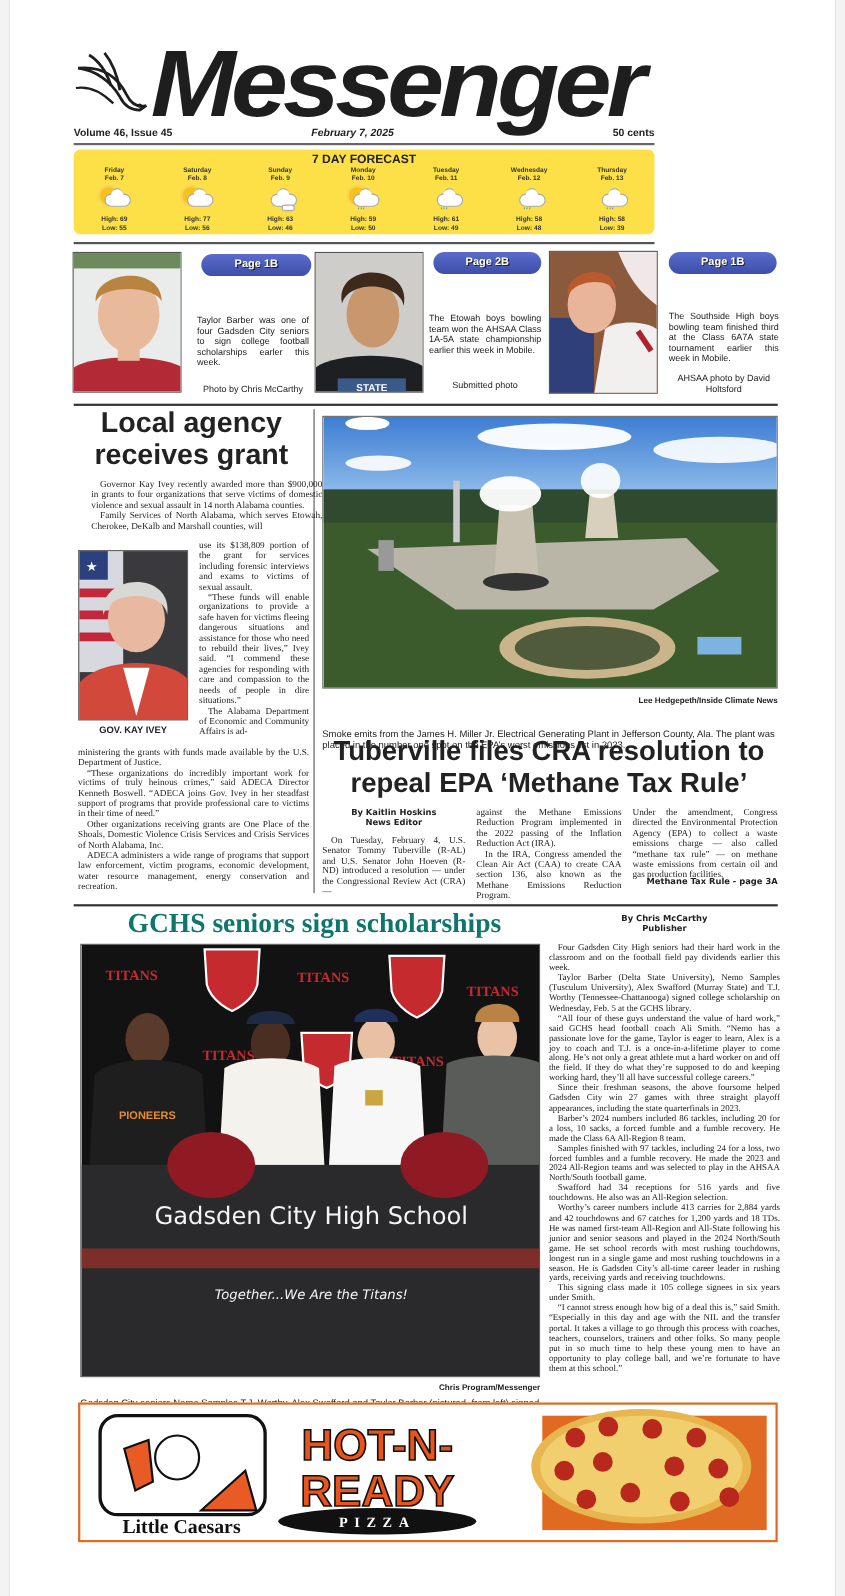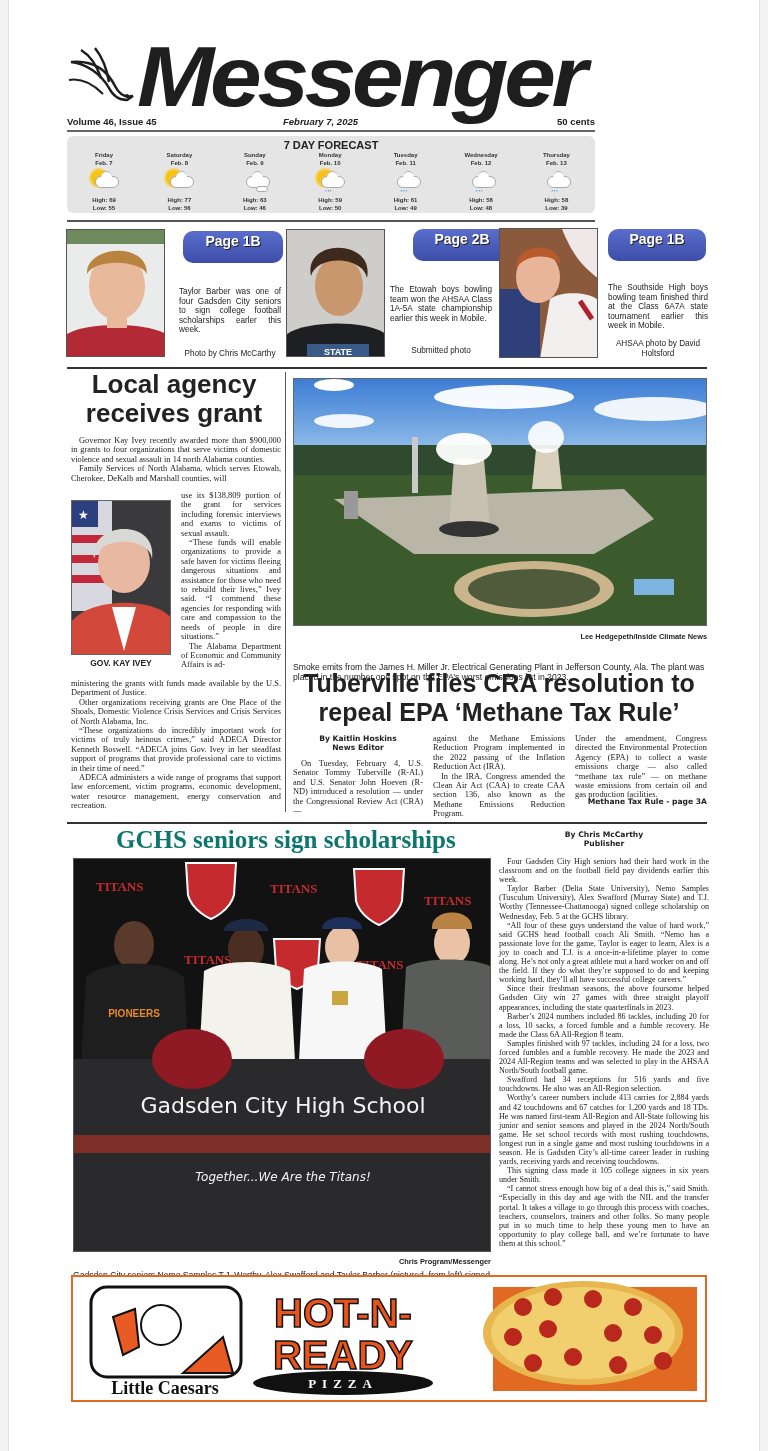--- a/index.html
+++ b/index.html
@@ -11,35 +11,35 @@
   
   .logo-bird { left: 58px; top: 44px; width: 70px; height: 64px; }
   .logo-text { left: 128px; top: 28px; font-family: "Liberation Sans", sans-serif; font-weight: 700; font-style: italic; font-size: 86px; letter-spacing: -4px; line-height: 96px; color: #1e1e1e; transform: scaleX(1.08); transform-origin: left; }
   .meta-row { left: 58px; top: 116px; width: 528px; height: 14px; font-family: "Liberation Sans", sans-serif; font-size: 9.5px; font-weight: 700; color: #222; }
   .meta-row .vol { position: absolute; left: 0; top: 0; }
   .meta-row .date { position: absolute; left: 216px; top: 0; font-style: italic; }
   .meta-row .price { position: absolute; right: 0; top: 0; }
   .rule1 { left: 58px; top: 130px; width: 528px; height: 2px; background: #666; }
 
   
-  .forecast { left: 58px; top: 136px; width: 528px; height: 77px; background: #e5e5e5; border-radius: 6px; }
+  .forecast { left: 58px; top: 136px; width: 528px; height: 77px; background: #fde047; border-radius: 6px; }
   .forecast-title { position: absolute; left: 0; width: 100%; top: 3px; text-align: center; font-family: "Liberation Sans", sans-serif; font-weight: 700; font-size: 11px; color: #222; }
   .day { position: absolute; top: 15px; width: 70px; text-align: center; font-family: "Liberation Sans", sans-serif; font-weight: 700; font-size: 6px; color: #333; line-height: 8px; }
   .day .ico { position: relative; height: 26px; margin: 1px auto 2px; width: 34px; }
   .sun { position: absolute; left: 4px; top: 2px; width: 16px; height: 16px; border-radius: 50%; background: #f6c21b; box-shadow: 0 0 0 2px #f8d35a; }
   .cloud { position: absolute; left: 8px; top: 8px; width: 24px; height: 12px; background: #fff; border-radius: 8px; border: 1px solid #aaa; }
   .cloud:before { content: ""; position: absolute; left: 5px; top: -6px; width: 11px; height: 11px; background: #fff; border-radius: 50%; border-top: 1px solid #aaa; }
   .cloud-small { position: absolute; left: 18px; top: 18px; width: 12px; height: 6px; background: #fff; border-radius: 4px; border: 1px solid #aaa; }
   .rain { position: absolute; left: 12px; top: 21px; font-size: 6px; color: #3a7fd0; letter-spacing: 1px; line-height: 6px; }
 
   .rule2 { left: 58px; top: 220px; width: 528px; height: 2px; background: #555; }
 
   
   .teaser-photo { border: 1px solid #555; overflow: hidden; }
-  .pill { height: 32px; border-radius: 10px; background: linear-gradient(#5a6dcc,#3c4ea8); color: #fff; font-family: "Liberation Sans", sans-serif; font-weight: 700; font-size: 14px; text-align: center; line-height: 20px; text-shadow: 1px 1px 0 #222; }
+  .pill { height: 20px; border-radius: 10px; background: linear-gradient(#5a6dcc,#3c4ea8); color: #fff; font-family: "Liberation Sans", sans-serif; font-weight: 700; font-size: 10px; text-align: center; line-height: 20px; text-shadow: 1px 1px 0 #222; }
   .teaser-text { font-family: "Liberation Sans", sans-serif; font-size: 8.2px; line-height: 9.6px; color: #222; text-align: justify; margin-top: 13px; }
   .teaser-credit { font-family: "Liberation Sans", sans-serif; font-size: 8.2px; line-height: 9.6px; color: #222; text-align: center; }
 
   .rule3 { left: 58px; top: 367px; width: 640px; height: 2px; background: #333; }
   .vrule { left: 276px; top: 372px; width: 1px; height: 440px; background: #555; }
 
   
   .hl1 { left: 60px; top: 370px; width: 210px; text-align: center; font-family: "Liberation Sans", sans-serif; font-weight: 700; font-size: 26px; line-height: 29px; color: #222; }
   .body-text { font-family: "Liberation Serif", serif; font-size: 8.4px; line-height: 9.4px; color: #222; text-align: justify; }
   .body-text p { text-indent: 8px; }
@@ -176,21 +176,21 @@
   <div class="abs teaser-photo" style="left:277px;top:229px;width:99px;height:128px;">
     <svg width="99" height="128" viewBox="0 0 99 128">
       <rect width="99" height="128" fill="#cfcdca"></rect>
       <ellipse cx="52" cy="56" rx="24" ry="30" fill="#c8976d"></ellipse>
       <path d="M24 46 C16 8 88 8 80 48 C76 26 30 24 24 46 Z" fill="#3e2a1c"></path>
       <path d="M0 128 L0 104 C20 90 80 90 99 104 L99 128 Z" fill="#1d1f22"></path>
       <rect x="20" y="114" width="62" height="14" fill="#3a5a8a"></rect>
       <text x="51" y="125" text-anchor="middle" font-family="Liberation Sans, sans-serif" font-weight="700" font-size="9" fill="#fff">STATE</text>
     </svg>
   </div>
-  <div class="abs pill" style="left:404px;top:229px;width:98px;">Page 2B</div>
+  <div class="abs pill" style="left:385px;top:229px;width:98px;">Page 2B</div>
   <div class="abs teaser-text" style="left:381px;top:272px;width:102px;">The Etowah boys bowling team won the AHSAA Class 1A-5A state championship earlier this week in Mobile.</div>
   <div class="abs teaser-credit" style="left:381px;top:346px;width:102px;">Submitted photo</div>
 
   <div class="abs teaser-photo" style="left:490px;top:228px;width:99px;height:130px;">
     <svg width="99" height="130" viewBox="0 0 99 130">
       <rect width="99" height="130" fill="#8b5a3c"></rect>
       <rect x="0" y="60" width="40" height="70" fill="#2f3f7a"></rect>
       <ellipse cx="38" cy="48" rx="22" ry="26" fill="#e9b59a"></ellipse>
       <path d="M16 40 C14 14 60 10 60 36 C54 24 24 24 16 40 Z" fill="#b85a2c"></path>
       <path d="M40 130 L50 70 C60 62 90 62 99 72 L99 130 Z" fill="#f2f0ee"></path>
@@ -199,21 +199,21 @@
     </svg>
   </div>
   <div class="abs pill" style="left:599px;top:229px;width:98px;">Page 1B</div>
   <div class="abs teaser-text" style="left:599px;top:270px;width:100px;">The Southside High boys bowling team finished third at the Class 6A7A state tournament earlier this week in Mobile.</div>
   <div class="abs teaser-credit" style="left:599px;top:339px;width:100px;">AHSAA photo by David Holtsford</div>
 
   <div class="abs rule3"></div>
   <div class="abs vrule"></div>
 
   <div class="abs hl1">Local agency receives grant</div>
-  <div class="abs body-text" style="left:62px;top:436px;width:210px;font-family:Liberation Serif, serif;">
+  <div class="abs body-text" style="left:74px;top:436px;width:210px;font-family:Liberation Serif, serif;">
     <p>Governor Kay Ivey recently awarded more than $900,000 in grants to four organizations that serve victims of domestic violence and sexual assault in 14 north Alabama counties.</p>
     <p>Family Services of North Alabama, which serves Etowah, Cherokee, DeKalb and Marshall counties, will</p>
   </div>
   <div class="abs ivey-photo">
     <svg width="100" height="155" viewBox="0 0 100 155">
       <rect width="100" height="155" fill="#3a3a3c"></rect>
       <rect x="0" y="0" width="40" height="110" fill="#d8d8e0"></rect>
       <rect x="0" y="0" width="26" height="26" fill="#2c3f7e"></rect>
       <rect x="0" y="34" width="40" height="8" fill="#c2283a"></rect>
       <rect x="0" y="54" width="40" height="8" fill="#c2283a"></rect>
@@ -226,22 +226,22 @@
     </svg>
   </div>
   <div class="abs ivey-caption">GOV. KAY IVEY</div>
   <div class="abs body-text" style="left:172px;top:491px;width:100px;">
     <p style="text-indent:0">use its $138,809 portion of the grant for services including forensic interviews and exams to victims of sexual assault.</p>
     <p>“These funds will enable organizations to provide a safe haven for victims fleeing dangerous situations and assistance for those who need to rebuild their lives,” Ivey said. “I commend these agencies for responding with care and compassion to the needs of people in dire situations.”</p>
     <p>The Alabama Department of Economic and Community Affairs is ad-</p>
   </div>
   <div class="abs body-text" style="left:62px;top:679px;width:210px;">
     <p style="text-indent:0">ministering the grants with funds made available by the U.S. Department of Justice.</p>
+    <p>“These organizations do incredibly important work for victims of truly heinous crimes,” said ADECA Director Kenneth Boswell. “ADECA joins Gov. Ivey in her steadfast support of programs that provide professional care to victims in their time of need.”</p>
     <p>Other organizations receiving grants are One Place of the Shoals, Domestic Violence Crisis Services and Crisis Services of North Alabama, Inc.</p>
-    <p>“These organizations do incredibly important work for victims of truly heinous crimes,” said ADECA Director Kenneth Boswell. “ADECA joins Gov. Ivey in her steadfast support of programs that provide professional care to victims in their time of need.”</p>
     <p>ADECA administers a wide range of programs that support law enforcement, victim programs, economic development, water resource management, energy conservation and recreation.</p>
   </div>
 
   <div class="abs plant-photo">
     <svg width="414" height="248" viewBox="0 0 414 248">
       <defs>
         <linearGradient id="sky" x1="0" y1="0" x2="0" y2="1">
             <stop offset="0" stop-color="#3d7dd4"></stop>
             <stop offset="1" stop-color="#8ab8e8"></stop>
           </linearGradient>

